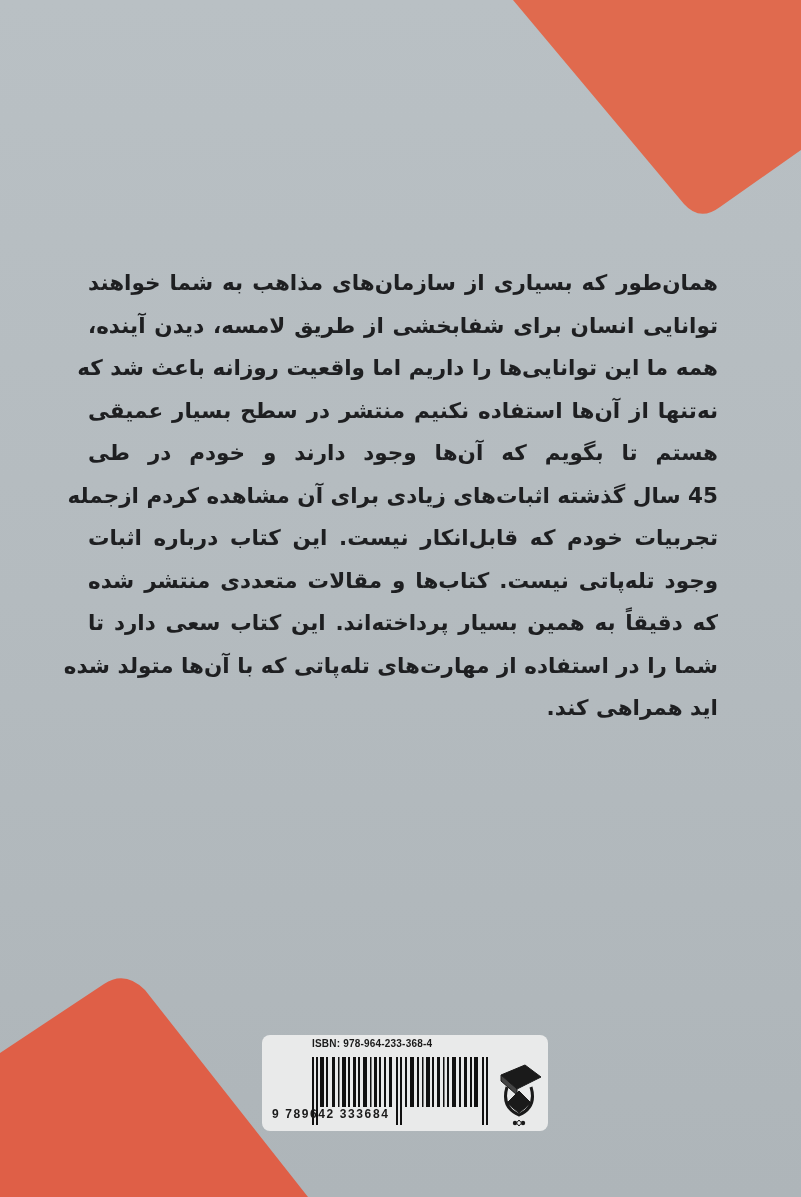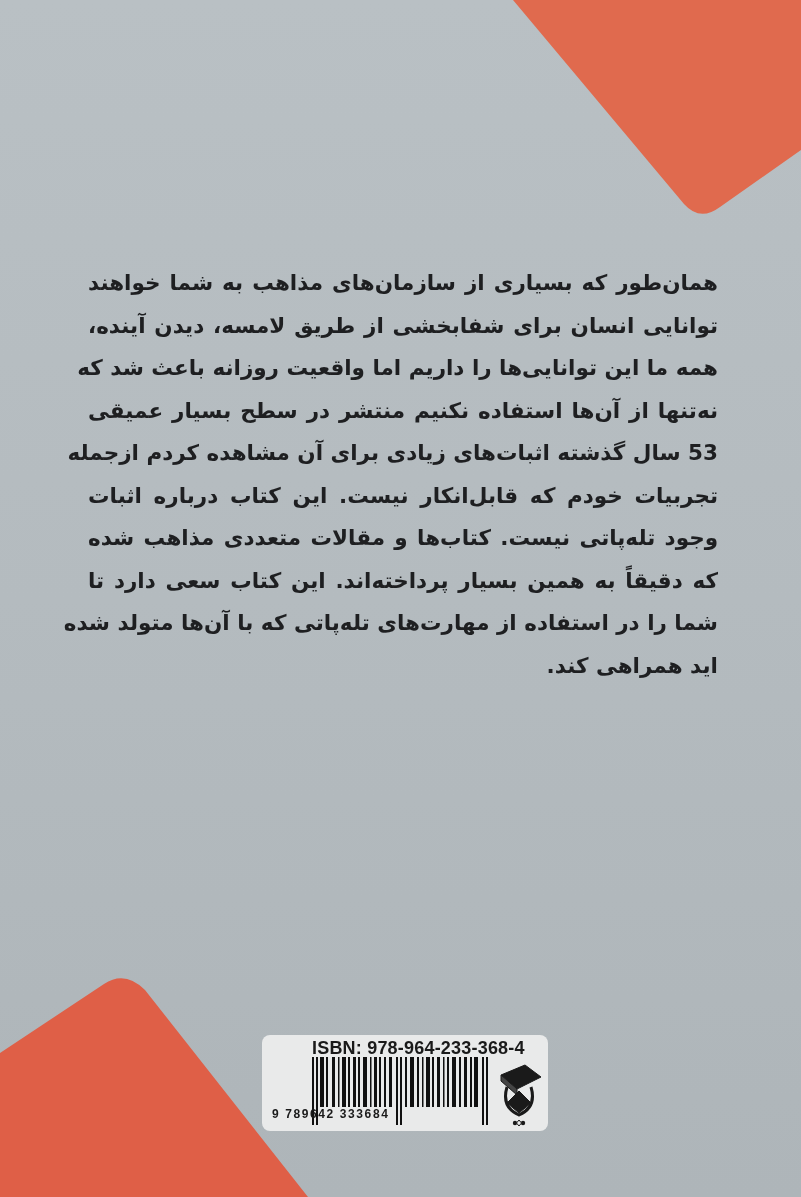--- a/index.html
+++ b/index.html
@@ -15,21 +15,21 @@
       color: #1e1f21; font-weight: bold; font-size: 21.5px; line-height: 42.5px;
     }
     .blurb .line { display: block; text-align: justify; text-align-last: justify; white-space: nowrap; }
     .blurb .line.last { text-align-last: right; }
     .isbn-label {
       position: absolute; left: 262px; top: 1035px; width: 286px; height: 96px;
       background: #e9eaea; border-radius: 8px;
     }
     .isbn-text {
       position: absolute; left: 50px; top: 3px; font-family: "Liberation Sans", sans-serif;
-      font-weight: bold; font-size: 18px; color: #1a1a1a; letter-spacing: 0.2px;
+      font-weight: bold; font-size: 10px; color: #1a1a1a; letter-spacing: 0.2px;
     }
     .barcode { position: absolute; left: 50px; top: 22px; }
     .barcode-digits {
       position: absolute; left: 10px; top: 72px; font-family: "Liberation Sans", sans-serif;
       font-size: 12px; color: #1a1a1a; letter-spacing: 1.6px; font-weight: bold;
     }
     .publisher-logo { position: absolute; left: 233px; top: 28px; }
   </style>
 </head>
 <body>
@@ -40,23 +40,24 @@
 
 <svg class="shape" width="801" height="1197" viewBox="0 0 801 1197">
   <path d="M0,1053 L104,984 Q125,970 145,990 L308,1197 L0,1197 Z" fill="#df5f47"></path>
 </svg>
 
 <div class="blurb">
   <span class="line">همان‌طور که بسیاری از سازمان‌های مذاهب به شما خواهند</span>
   <span class="line">توانایی انسان برای شفابخشی از طریق لامسه، دیدن آینده،</span>
   <span class="line">همه ما این توانایی‌ها را داریم اما واقعیت روزانه باعث شد که</span>
   <span class="line">نه‌تنها از آن‌ها استفاده نکنیم منتشر در سطح بسیار عمیقی</span>
-  <span class="line">53 سال گذشته اثبات‌های زیادی برای آن مشاهده کردم ازجمله</span>
+  <span class="line">هستم تا بگویم که آن‌ها وجود دارند و خودم در طی</span>
+  <span class="line">45 سال گذشته اثبات‌های زیادی برای آن مشاهده کردم ازجمله</span>
   <span class="line">تجربیات خودم که قابل‌انکار نیست. این کتاب درباره اثبات</span>
-  <span class="line">وجود تله‌پاتی نیست. کتاب‌ها و مقالات متعددی مذاهب شده</span>
+  <span class="line">وجود تله‌پاتی نیست. کتاب‌ها و مقالات متعددی منتشر شده</span>
   <span class="line">که دقیقاً به همین بسیار پرداخته‌اند. این کتاب سعی دارد تا</span>
   <span class="line">شما را در استفاده از مهارت‌های تله‌پاتی که با آن‌ها متولد شده</span>
   <span class="line last">اید همراهی کند.</span>
 </div>
 
 <div class="isbn-label">
   <span class="isbn-text">ISBN: 978-964-233-368-4</span>
   <svg class="barcode" width="178" height="68" viewBox="0 0 178 68">
     <g fill="#111">
       <rect x="0" y="0" width="2" height="68"></rect>

